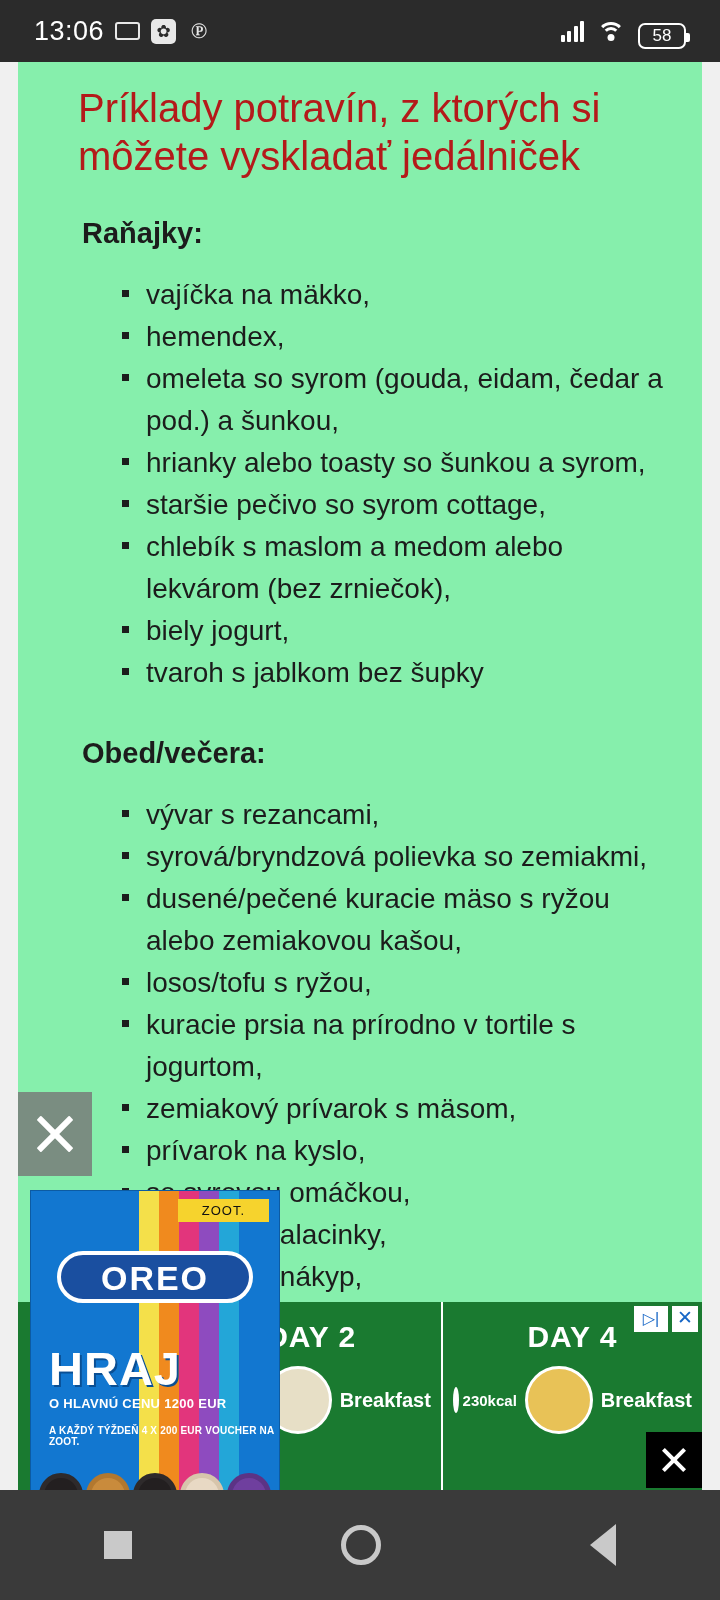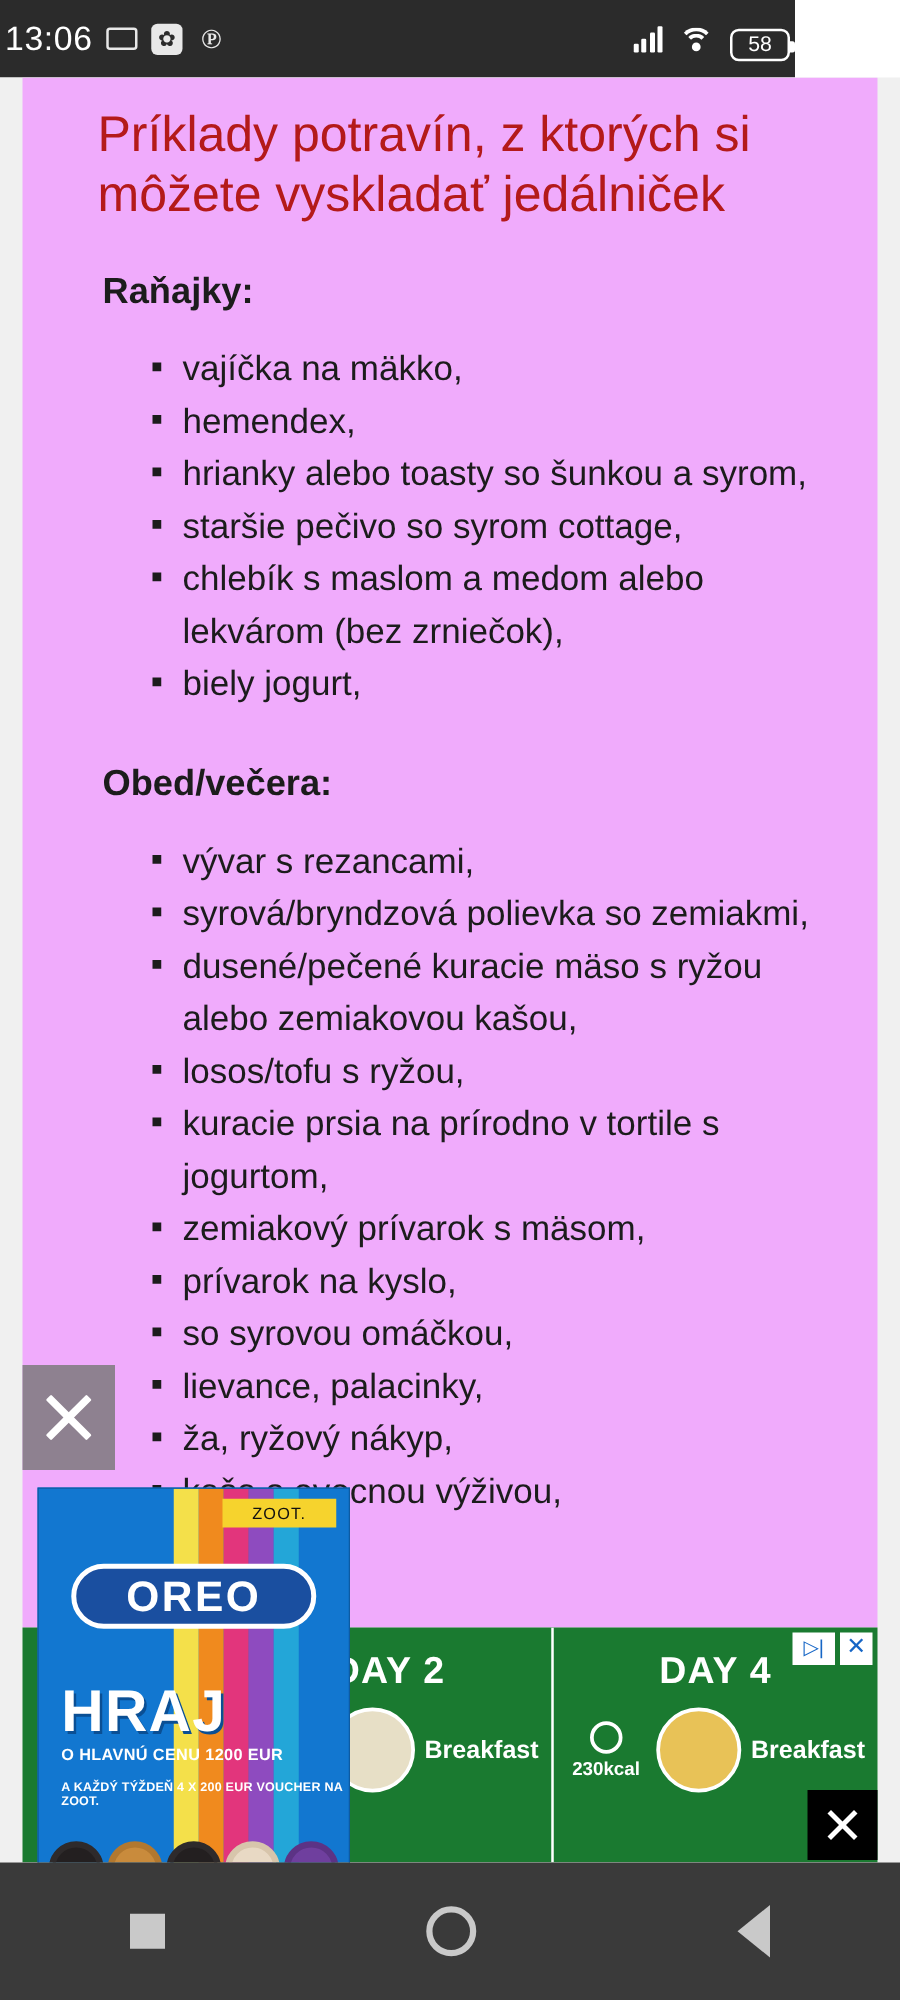--- a/index.html
+++ b/index.html
@@ -12,24 +12,24 @@
   #screen {
     position: relative;
     width: 720px; height: 1600px;
     background: #ffffff;
     overflow: hidden;
   }
 
   
   .statusbar {
     position: absolute; top: 0; left: 0;
-    width: 636px; height: 62px;
+    width: 720px; height: 62px;
     background: #2b2b2b;
     display: flex; align-items: center;
-    padding: 0 4px;
+    padding: 0 34px;
     color: #ffffff;
   }
   .status-left { display: flex; align-items: center; gap: 11px; }
   .status-time { font-size: 27px; letter-spacing: .5px; }
   .status-right { margin-left: auto; display: flex; align-items: center; gap: 13px; }
 
   .ic { display: inline-block; }
   .ic-cast {
     width: 25px; height: 18px;
     border: 2.5px solid #e8e8e8; border-radius: 3px;
@@ -78,21 +78,21 @@
   
   .page {
     position: absolute; top: 62px; left: 0;
     width: 720px; height: 1428px;
     background: #f0f0f0;
     overflow: hidden;
   }
   .sheet {
     position: absolute; top: 0; left: 18px;
     width: 684px; height: 1240px;
-    background: #f0abfc;
+    background: #86efac;
     padding: 22px 32px 0 60px;
   }
   .art-title {
     color: #b41a1a;
     font-size: 40px;
     line-height: 48px;
     font-weight: 400;
     margin-bottom: 34px;
   }
   .sec-head {
@@ -130,21 +130,21 @@
     flex: 1; position: relative;
     border-right: 2px solid #ffffff;
     padding-top: 18px;
   }
   .ad-col:last-child { border-right: none; }
   .ad-day {
     color: #ffffff; font-size: 30px; font-weight: bold;
     text-align: center; letter-spacing: 1px; margin-bottom: 12px;
   }
   .ad-row { display: flex; align-items: center; gap: 8px; padding: 0 10px; }
-  .ad-meta { display: flex; flex-direction: column; align-items: center; gap: 4px; width: 64px; justify-content: flex-end; }
+  .ad-meta { display: flex; flex-direction: row; align-items: center; gap: 4px; width: 64px; justify-content: flex-end; }
   .ad-clock {
     width: 26px; height: 26px; border-radius: 50%;
     border: 3px solid #ffffff;
   }
   .ad-min { color: #ffffff; font-size: 13px; line-height: 14px; text-align: center; }
   .ad-kcal { color: #ffffff; font-size: 15px; font-weight: bold; }
   .ad-food {
     width: 68px; height: 68px; border-radius: 50%;
     background: #d8d2b8; border: 3px solid #ffffff;
     flex: none;
@@ -303,24 +303,26 @@
 
   <div class="page">
 
     <div class="sheet">
       <h1 class="art-title">Príklady potravín, z ktorých si môžete vyskladať jedálniček</h1>
 
       <h2 class="sec-head">Raňajky:</h2>
       <ul class="list">
         <li>vajíčka na mäkko,</li>
         <li>hemendex,</li>
+        <li>omeleta so syrom (gouda, eidam, čedar a pod.) a šunkou,</li>
         <li>hrianky alebo toasty so šunkou a syrom,</li>
         <li>staršie pečivo so syrom cottage,</li>
         <li>chlebík s maslom a medom alebo lekvárom (bez zrniečok),</li>
         <li>biely jogurt,</li>
+        <li>tvaroh s jablkom bez šupky</li>
       </ul>
 
       <h2 class="sec-head">Obed/večera:</h2>
       <ul class="list">
         <li>vývar s rezancami,</li>
         <li>syrová/bryndzová polievka so zemiakmi,</li>
         <li>dusené/pečené kuracie mäso s ryžou alebo zemiakovou kašou,</li>
         <li>losos/tofu s ryžou,</li>
         <li>kuracie prsia na prírodno v tortile s jogurtom,</li>
         <li>zemiakový prívarok s mäsom,</li>

